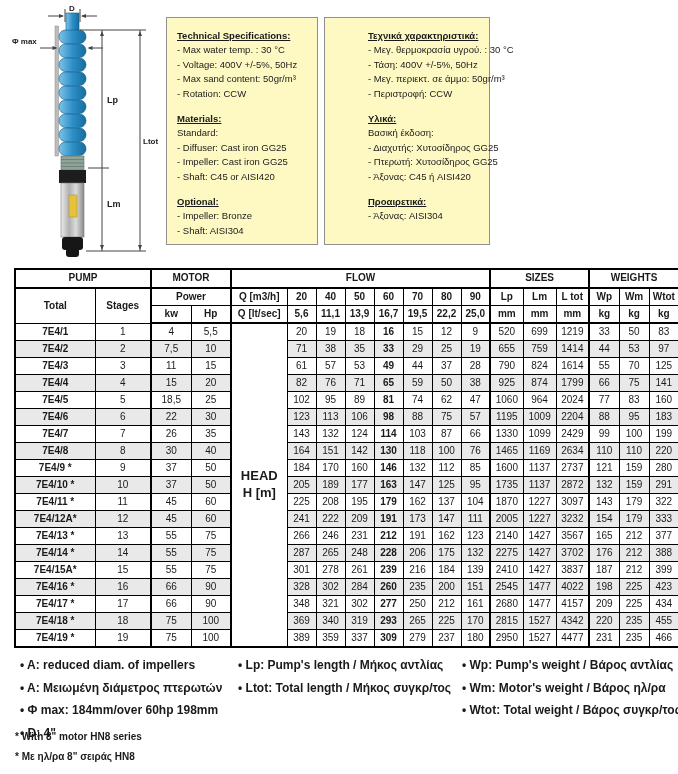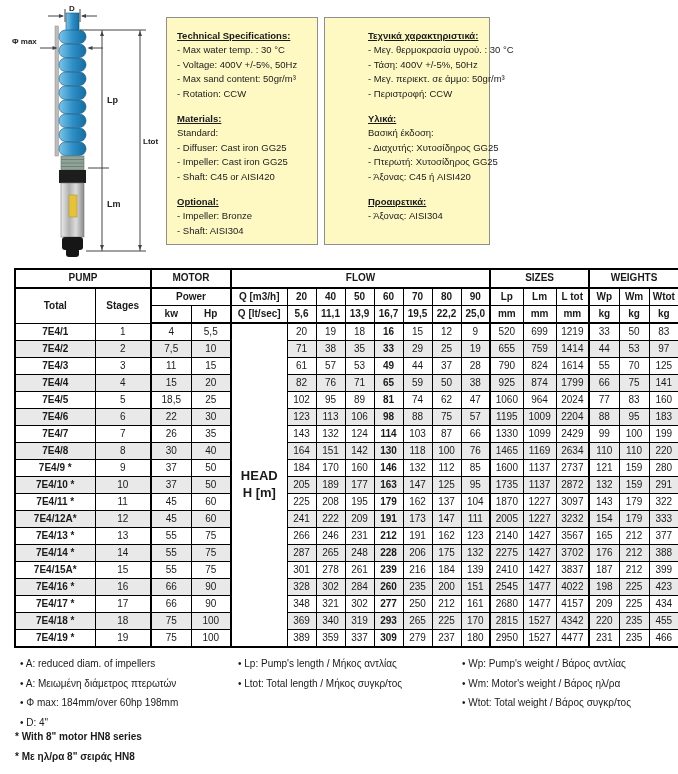--- a/index.html
+++ b/index.html
@@ -41,21 +41,21 @@
   thead tr.unit-row th { border-bottom:2px solid #000;margin-top:7px; }
   tbody tr:nth-child(even) td { background:#e9e9e9; }
   tbody td.type-cell { font-weight:bold; }
   tbody td.bold-col { font-weight:bold; }
   tbody td.head-cell {
     background:#fff !important; font-weight:bold; font-size:13px;
     border-left:2px solid #000; line-height:1.3;
   }
   
   .notes { position:absolute; left:20px; top:658px; width:650px; display:flex; }
-  .note-col { font-size:10px; }
+  .note-col { font-size:12px;font-weight:bold; }
   .note-col.c1 { width:218px; }
   .note-col.c2 { width:224px; }
   .note-col.c3 { width:208px; }
   .note-line { margin-bottom:8.5px; white-space:nowrap; }
   .note-line::before { content:"• "; }
   .footnotes { position:absolute; left:15px; top:731px; }
   .footnote { font-size:10px; font-weight:bold; margin-bottom:9px; white-space:nowrap; }
 </style>
 </head>
 <body>

